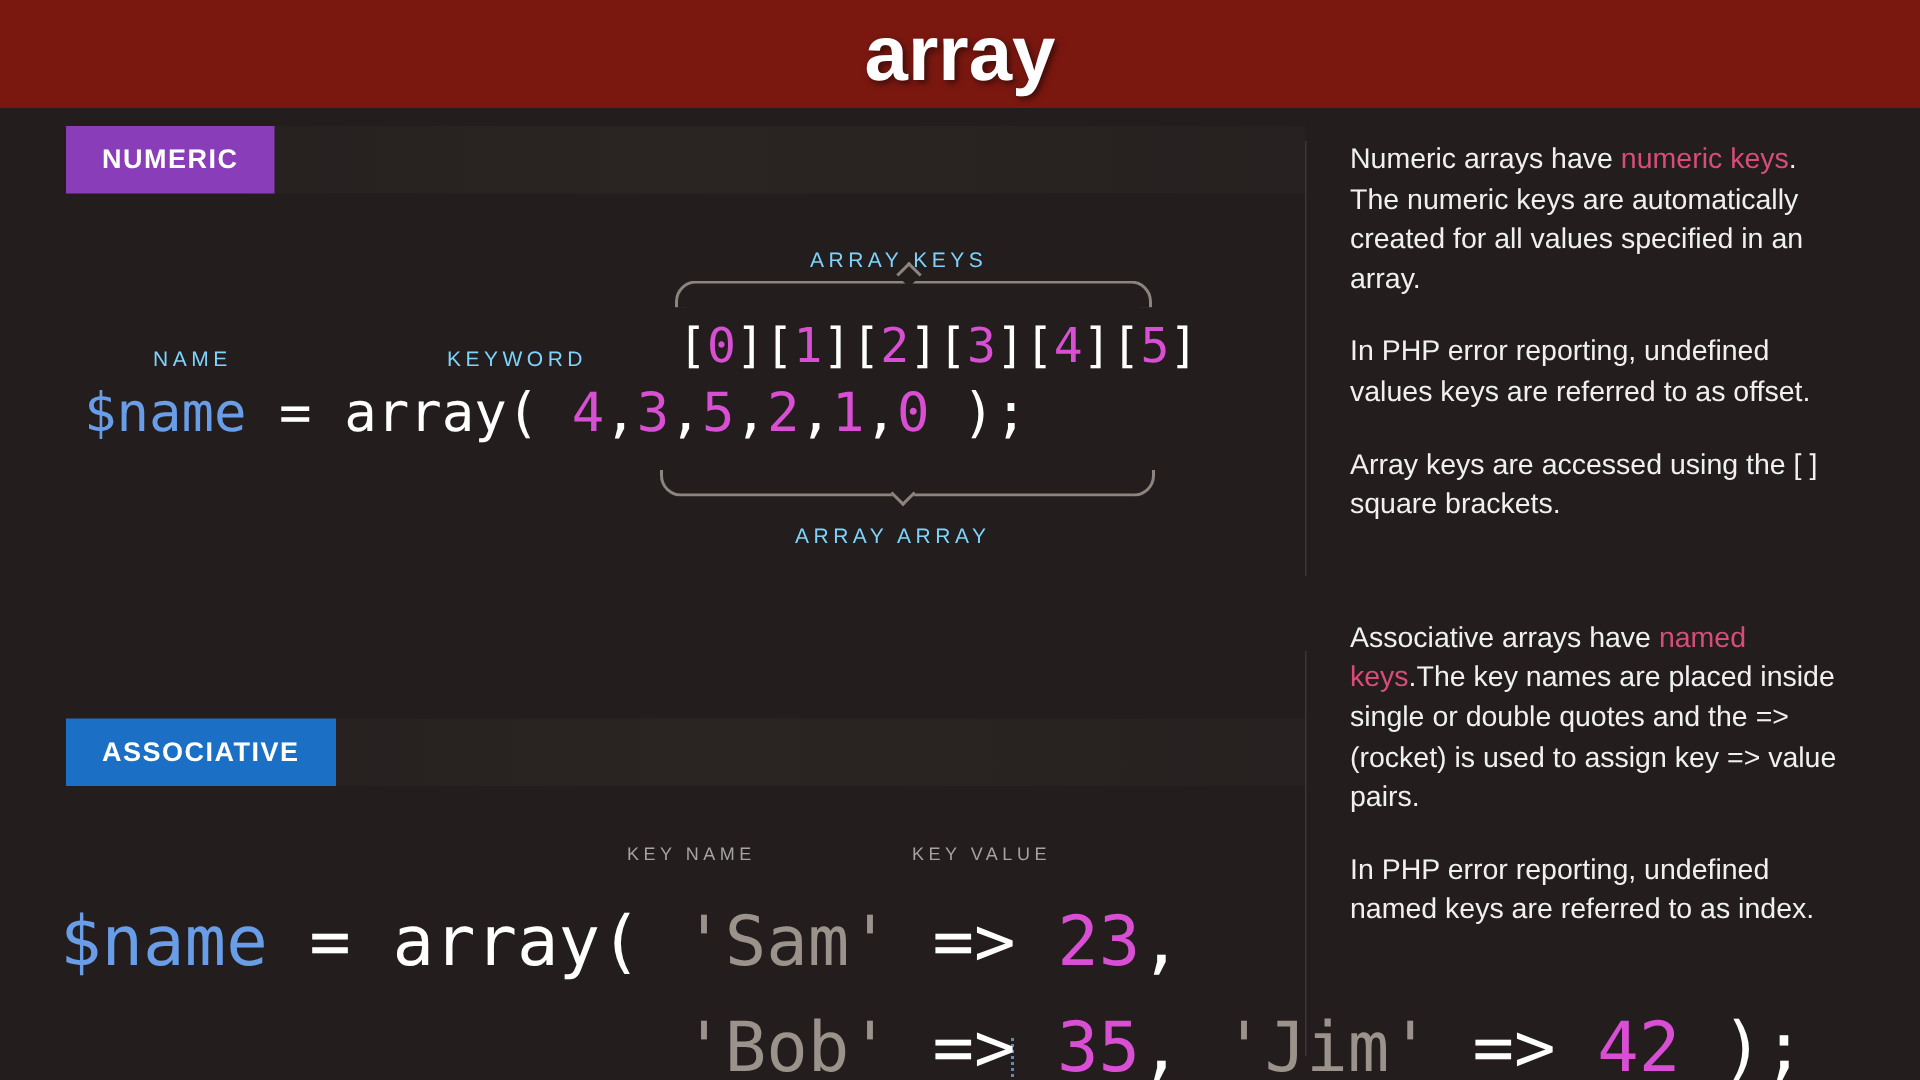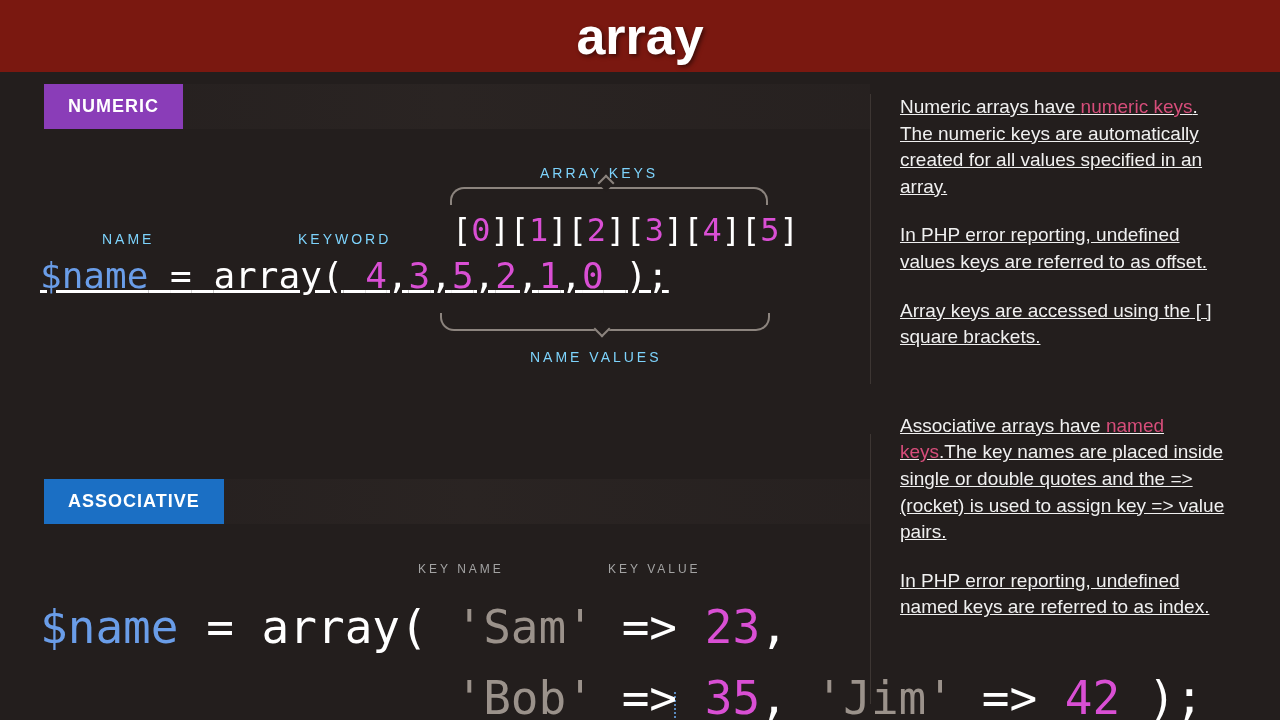--- a/index.html
+++ b/index.html
@@ -32,21 +32,21 @@
     width: 870px;
     padding: 0 0 0 20px;
   }
   .side {
     width: 380px;
     padding: 10px 20px 0 30px;
     font-size: 19px;
     line-height: 1.4;
     color: #f0f0f0;
   }
-  .side p { margin-bottom: 22px; text-decoration: underline; }
+  .side p { margin-bottom: 22px; }
   .hl-pink { color: #d64d7a; }
   .section-row {
     display: flex;
     align-items: stretch;
     margin-bottom: 0;
   }
   .tab {
     padding: 12px 24px;
     font-weight: 700;
     font-size: 18px;
@@ -118,21 +118,21 @@
   .num-label-keyword { position:absolute; left: 258px; top: 82px; }
   .num-label-keys    { position:absolute; left: 500px; top: 16px; }
   .num-label-values  { position:absolute; left: 490px; top: 200px; }
 
   .num-brace-top { left: 410px; top: 38px; width: 318px; height: 18px; }
   .num-brace-top-nub { left: 560px; top: 28px; transform: rotate(-135deg); }
   .num-brace-bot { left: 400px; top: 164px; width: 330px; height: 18px; }
   .num-brace-bot-nub { left: 556px; top: 174px; }
 
   .num-keys-line { position:absolute; left: 412px; top: 62px; font-size: 32px; font-family: monospace; }
-  .num-code-line { position:absolute; left: 0; top: 106px; white-space: nowrap; text-decoration: underline; }
+  .num-code-line { position:absolute; left: 16px; top: 106px; white-space: nowrap; }
 
   
   .assoc-label-keyname  { position:absolute; left: 378px; top: 18px; }
   .assoc-label-keyvalue { position:absolute; left: 568px; top: 18px; }
   .assoc-rocket-line {
     position:absolute; left: 634px; top: 148px; width: 0; height: 38px;
     border-left: 2px dotted #5a8abf;
   }
   .assoc-code-line { position:absolute; left:0; top: 48px; font-size: 46px; white-space: nowrap; line-height: 1.55; }
 
@@ -154,21 +154,21 @@
 
     <div class="section-row">
       <div class="tab tab-purple">NUMERIC</div>
       <div class="strip"></div>
     </div>
 
     <div class="code-block numeric-area">
       <span class="small-label num-label-name">NAME</span>
       <span class="small-label num-label-keyword">KEYWORD</span>
       <span class="small-label num-label-keys">ARRAY KEYS</span>
-      <span class="small-label num-label-values">NAME VALUES</span>
+      <span class="small-label num-label-values">ARRAY ARRAY</span>
 
       <div class="brace-top num-brace-top"></div>
       <div class="brace-nub num-brace-top-nub"></div>
       <div class="brace-bot num-brace-bot"></div>
       <div class="brace-nub num-brace-bot-nub"></div>
 
       <div class="num-keys-line">
         <span class="punct">[</span><span class="key">0</span><span class="punct">][</span><span class="key">1</span><span class="punct">][</span><span class="key">2</span><span class="punct">][</span><span class="key">3</span><span class="punct">][</span><span class="key">4</span><span class="punct">][</span><span class="key">5</span><span class="punct">]</span>
       </div>
 

